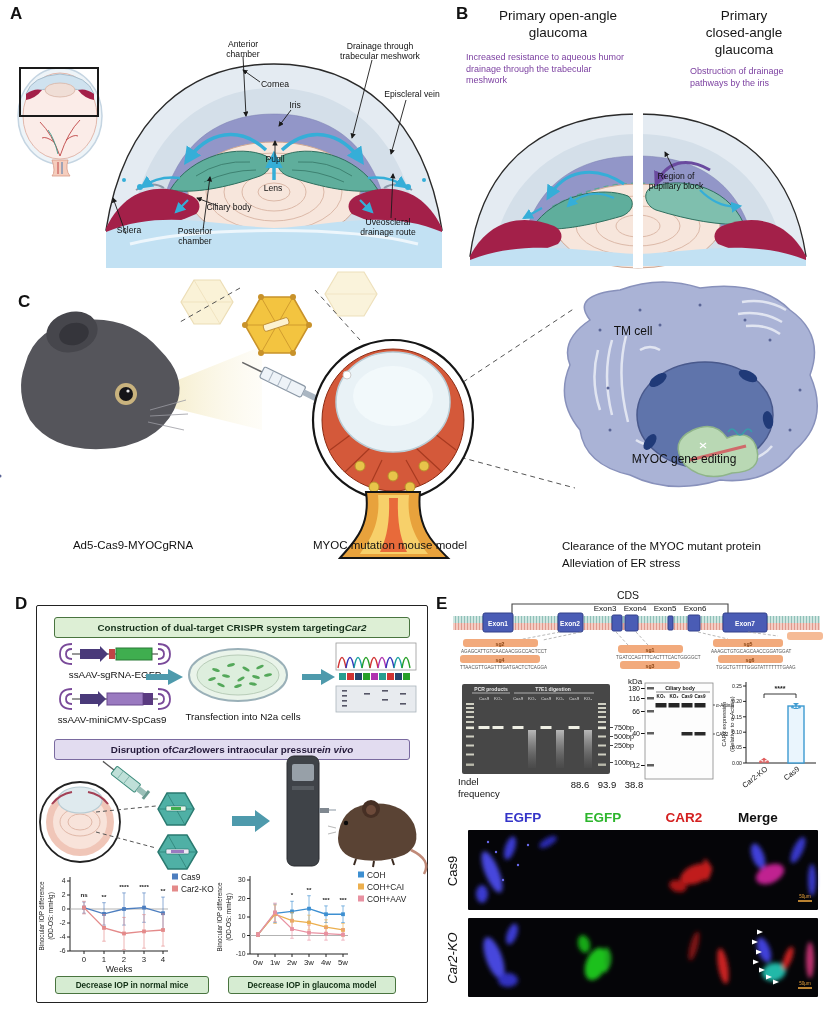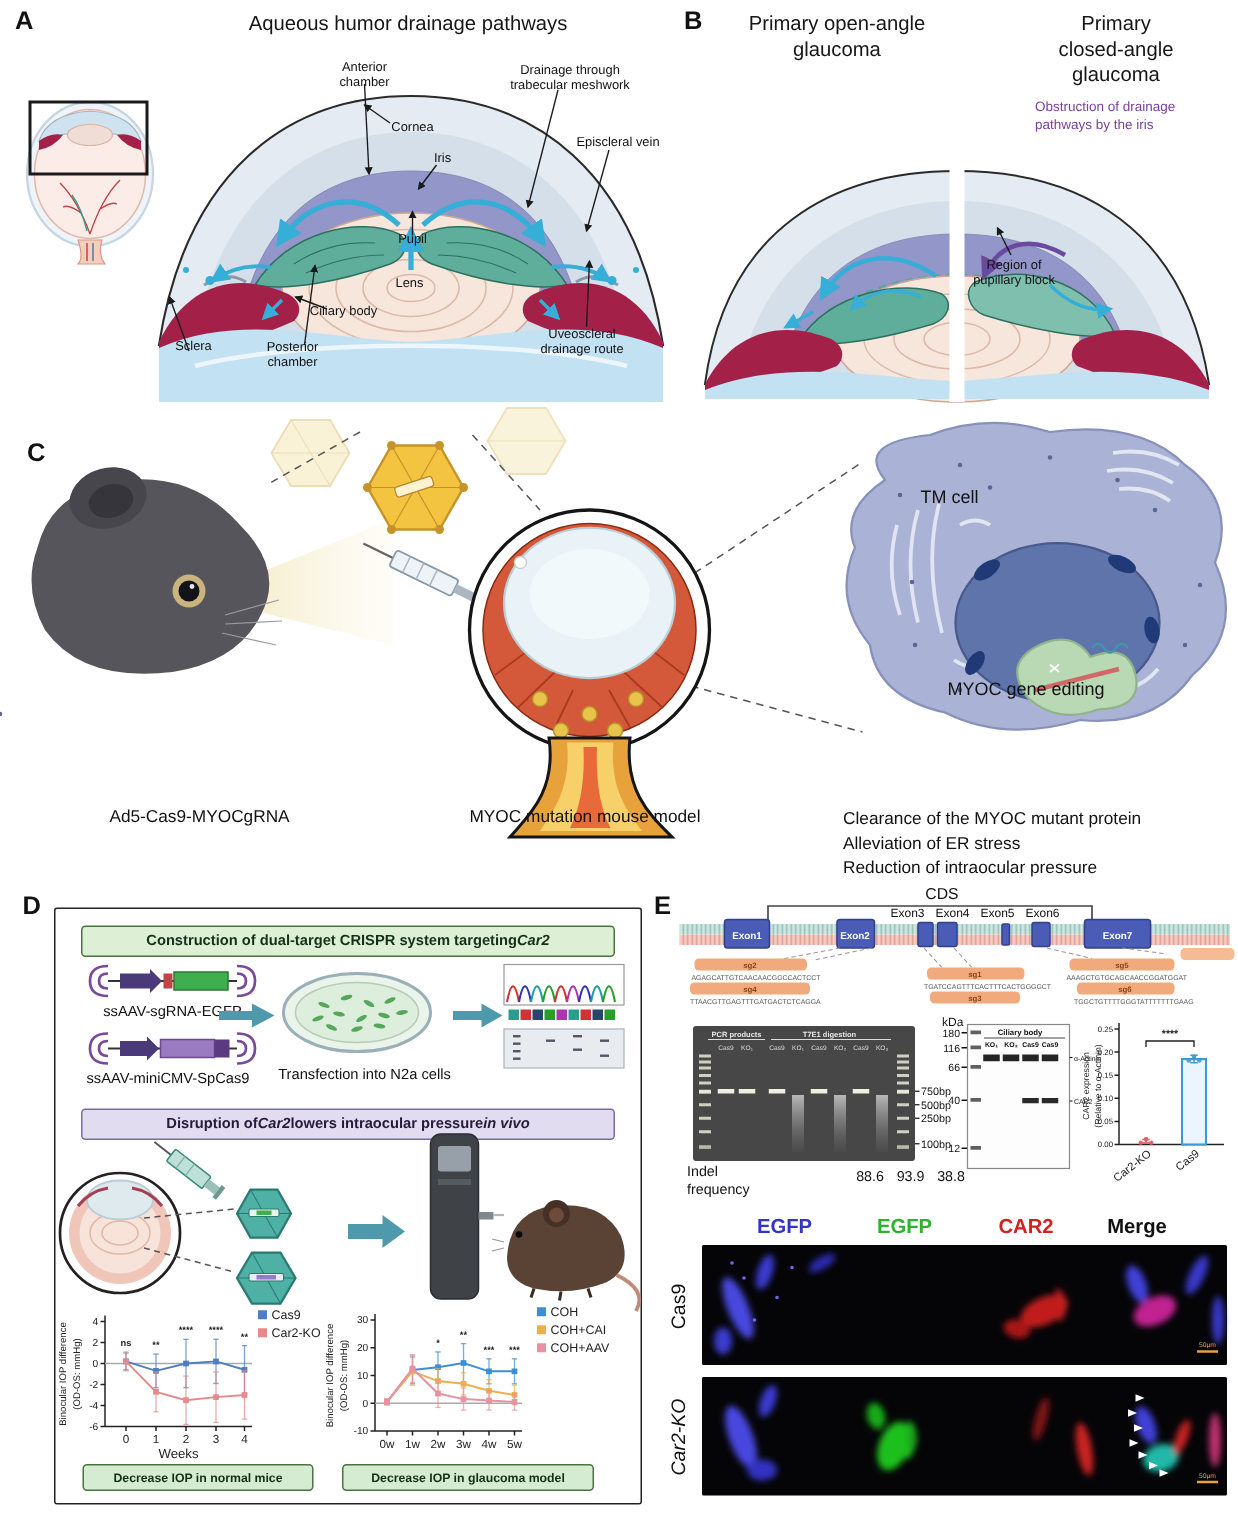--- a/index.html
+++ b/index.html
@@ -57,21 +57,20 @@
           <rect width="3" height="7" fill="#f4cdc4"></rect>
           <line x1="1.5" y1="0" x2="1.5" y2="7" stroke="#df9a8e" stroke-width="1"></line>
         </pattern>
       <filter id="f1" x="-60%" y="-60%" width="220%" height="220%">
           <feGaussianBlur stdDeviation="2"></feGaussianBlur>
         </filter>
     </defs>
   </svg>
 
   <div class="pl" style="left:10px;top:4px">A</div>
-  <div class="ttl" style="left:272px;top:8px">Aqueous humor drainage pathways</div>
 
   <svg style="left:12px;top:52px" width="96" height="124" viewBox="0 0 96 124">
     <ellipse cx="48" cy="64" rx="42" ry="48" fill="#eef4f8" stroke="#c5d5e2" stroke-width="1.5"></ellipse>
     <ellipse cx="48" cy="64" rx="37" ry="43" fill="#fbece8" stroke="#e2b8ac" stroke-width="1"></ellipse>
     <path d="M48,104 Q40,82 28,70 M48,104 Q56,80 68,68 M42,90 Q34,84 30,86 M54,88 Q62,82 66,84" stroke="#c04545" stroke-width="0.9" fill="none"></path>
     <path d="M46,102 Q42,86 36,78" stroke="#3a9a8a" stroke-width="0.9" fill="none"></path>
     <path d="M14,42 Q20,24 48,22 Q76,24 82,42 Q66,36 48,36 Q30,36 14,42 Z" fill="#cfe2ef" stroke="#9ab4c4" stroke-width="0.8"></path>
     <ellipse cx="48" cy="38" rx="15" ry="7" fill="#f0ded6" stroke="#d8b4a4" stroke-width="0.8"></ellipse>
     <path d="M14,42 Q22,36 30,38 Q24,46 14,48 Z" fill="#a32049"></path>
     <path d="M82,42 Q74,36 66,38 Q72,46 82,48 Z" fill="#a32049"></path>
@@ -141,20 +140,21 @@
   <div class="lbl" style="left:195px;top:227px">Posterior
 chamber</div>
   <div class="lbl" style="left:388px;top:218px">Uveoscleral
 drainage route</div>
 
   <div class="pl" style="left:456px;top:4px">B</div>
   <div class="ttl" style="left:558px;top:8px">Primary open-angle
 glaucoma</div>
   <div class="ttl" style="left:744px;top:8px">Primary closed-angle
 glaucoma</div>
+  <div class="note" style="left:466px;top:52px;width:168px">Increased resistance to aqueous humor drainage through the trabecular meshwork</div>
   <div class="note" style="left:690px;top:66px;width:130px">Obstruction of drainage pathways by the iris</div>
 
   <svg style="left:464px;top:86px" width="348" height="182" viewBox="0 0 348 182">
     <path d="M6,170 C20,66 92,28 174,28 C256,28 326,66 342,170 Z" fill="#e4ebf2" stroke="#2a2a2a" stroke-width="1.3"></path>
     <path d="M28,168 C44,84 108,48 174,48 C240,48 304,84 320,168 Z" fill="#d4dfe9"></path>
     <path d="M60,150 C78,88 126,70 174,70 C222,70 270,88 288,150 Z" fill="#9296c8" stroke="#7a7eb0" stroke-width="0.5"></path>
     <path d="M90,124 Q174,78 258,124" stroke="#57a694" stroke-width="9" stroke-dasharray="5 4" fill="none" opacity="0.9"></path>
     <ellipse cx="174" cy="140" rx="82" ry="42" fill="#f7e6dc" stroke="#cfa894" stroke-width="1"></ellipse>
     <ellipse cx="174" cy="140" rx="62" ry="30" fill="none" stroke="#dcb9a8" stroke-width="1"></ellipse>
     <ellipse cx="174" cy="140" rx="42" ry="20" fill="none" stroke="#dcb9a8" stroke-width="1"></ellipse>
@@ -281,21 +281,20 @@
         <path d="M728,152 q4,-6 8,0 q4,6 8,0 q4,-6 8,0" stroke="#3a9aaa" stroke-width="1.5" fill="none"></path>
         <path d="M700,168 l6,-5 M700,163 l6,5" stroke="#ffffff" stroke-width="1.2"></path>
       </g>
     </g>
   </svg>
   <div class="cap" style="left:633px;top:324px;font-size:12px">TM cell</div>
   <div class="cap" style="left:684px;top:452px;font-size:12px">MYOC gene editing</div>
   <div class="outcomes" style="left:562px;top:498px;width:260px">
     <div>Clearance of the MYOC mutant protein</div>
     <div>Alleviation of ER stress</div>
-    <div>Reduction of intraocular pressure</div>
   </div>
   <div class="cap" style="left:133px;top:539px">Ad5-Cas9-MYOCgRNA</div>
   <div class="cap" style="left:390px;top:539px">MYOC mutation mouse model</div>
 
   <div class="pl" style="left:15px;top:594px">D</div>
   <div class="dbox" style="left:36px;top:605px;width:390px;height:396px"></div>
   <div class="hdr green" style="left:54px;top:617px;width:354px;height:19px">
     <span>Construction of dual-target CRISPR system targeting </span>
       <span class="it">Car2</span>
   </div>

